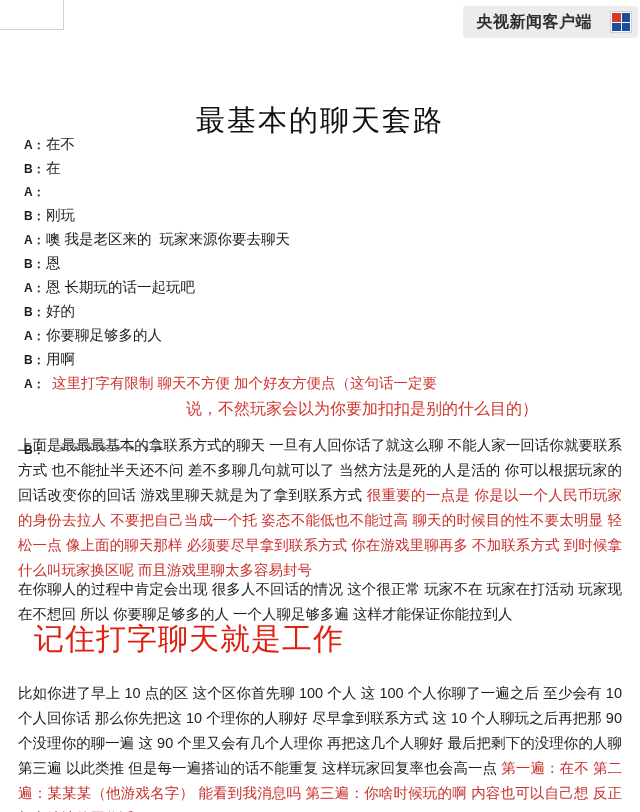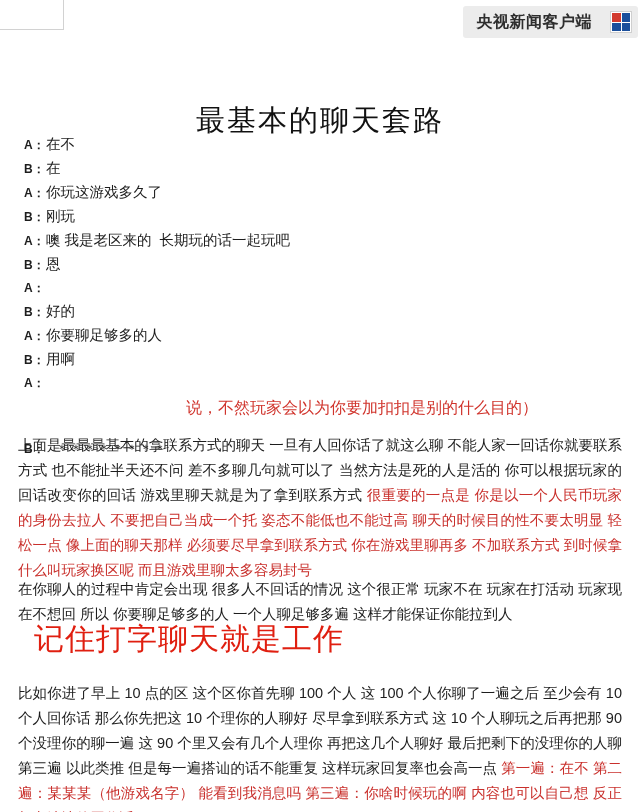--- a/index.html
+++ b/index.html
@@ -202,52 +202,53 @@
     <div class="dlg-line">
       <span class="dlg-spk">A：</span>
       <span class="dlg-text">在不</span>
     </div>
     <div class="dlg-line">
       <span class="dlg-spk">B：</span>
       <span class="dlg-text">在</span>
     </div>
     <div class="dlg-line">
       <span class="dlg-spk">A：</span>
-      <span class="dlg-text">你玩这游戏多久了</span>
     </div>
     <div class="dlg-line">
       <span class="dlg-spk">B：</span>
       <span class="dlg-text">刚玩</span>
     </div>
     <div class="dlg-line">
       <span class="dlg-spk">A：</span>
-      <span class="dlg-text">噢 我是老区来的  长期玩的话一起玩吧</span>
+      <span class="dlg-text">噢 我是老区来的  玩家来源你要去聊天</span>
     </div>
     <div class="dlg-line">
       <span class="dlg-spk">B：</span>
       <span class="dlg-text">恩</span>
     </div>
     <div class="dlg-line">
       <span class="dlg-spk">A：</span>
+      <span class="dlg-text">恩 长期玩的话一起玩吧</span>
     </div>
     <div class="dlg-line">
       <span class="dlg-spk">B：</span>
       <span class="dlg-text">好的</span>
     </div>
     <div class="dlg-line">
       <span class="dlg-spk">A：</span>
       <span class="dlg-text">你要聊足够多的人</span>
     </div>
     <div class="dlg-line">
       <span class="dlg-spk">B：</span>
       <span class="dlg-text">用啊</span>
     </div>
 
     <div class="dlg-line">
       <span class="dlg-spk">A：</span>
+      <span class="dlg-note">这里打字有限制 聊天不方便 加个好友方便点（这句话一定要</span>
     </div>
     <span class="dlg-note-2">说，不然玩家会以为你要加扣扣是别的什么目的）</span>
 
     <div class="dlg-line" style="margin-top:18px;">
       <span class="dlg-spk">B：</span>
       <span class="dlg-text dlg-stars">＊＊＊＊＊＊＊＊</span>
     </div>
   </div>
 
   <p class="para" id="para1"><span>上面是最最最基本的拿联系方式的聊天   一旦有人回你话了就这么聊  不能人家一回话你就要联系方式   也不能扯半天还不问   差不多聊几句就可以了  当然方法是死的人是活的 你可以根据玩家的回话改变你的回话  游戏里聊天就是为了拿到联系方式 </span><span class="red">很重要的一点是  你是以一个人民币玩家的身份去拉人  不要把自己当成一个托  姿态不能低也不能过高  聊天的时候目的性不要太明显  轻松一点  像上面的聊天那样  必须要尽早拿到联系方式  你在游戏里聊再多  不加联系方式  到时候拿什么叫玩家换区呢  而且游戏里聊太多容易封号</span></p>

